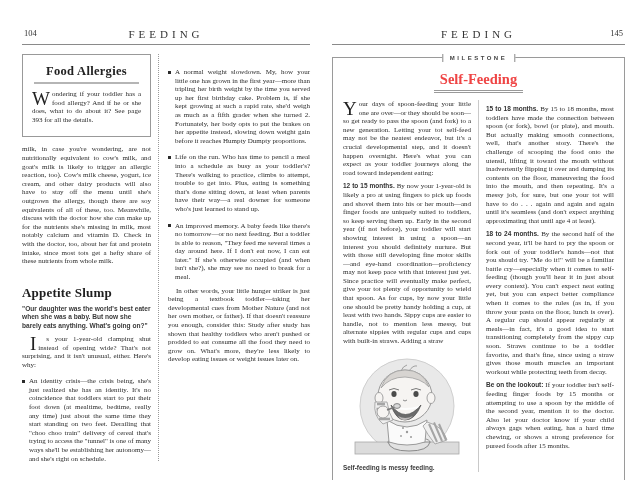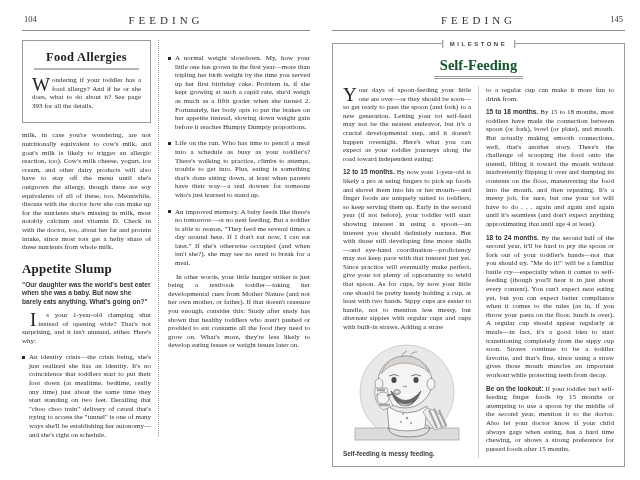--- a/index.html
+++ b/index.html
@@ -6,21 +6,21 @@
   body{
     width:640px;height:480px;position:relative;background:#ffffff;
     font-family:"Liberation Serif", serif;color:#2b2b2b;
     -webkit-font-smoothing:antialiased;
   }
   .page{position:absolute;top:14px;}
   .page-left{left:22px;width:288px;}
   .page-right{left:332px;width:293px;}
 
   
-  .runhead{position:relative;height:12px;}
+  .runhead{position:relative;height:12px;margin-top:14px;}
   .runhead .title{
     display:block;text-align:center;font-size:11px;letter-spacing:4px;
     color:#333;
   }
   .runhead .pnum{position:absolute;top:0;font-size:8.5px;color:#333;}
   .pnum-left{left:2px;}
   .pnum-right{right:2px;}
   .head-rule{border:none;border-top:1px solid #8a8a8a;margin:4px 0 0 0;}
 
   
@@ -45,21 +45,21 @@
     text-align:center;font-size:12.5px;font-weight:bold;color:#222;
     margin:2px 0 3px 0;letter-spacing:.3px;
   }
   .allergy-rule{border:none;border-top:2px solid #b5b5b5;margin:0 2px 6px 2px;}
 
   .dropcap{
     float:left;font-size:19px;line-height:15px;font-weight:normal;
     padding:1px 2px 0 0;color:#222;
   }
   .section-head{
-    font-size:13px;font-weight:bold;color:#1e1e1e;margin:9px 0 4px 0;
+    font-size:13px;font-weight:bold;color:#1e1e1e;margin:19px 0 4px 0;
     letter-spacing:.2px;
   }
   .quote{
     font-family:"Liberation Sans", sans-serif;font-weight:bold;
     font-size:6.6px;line-height:8.4px;color:#3a3a3a;text-align:left;
     margin-bottom:5px;
   }
 
   .bullet{display:flex;margin-top:8px;}
   .bullet .sq{
@@ -76,21 +76,21 @@
   .mi-label{
     position:absolute;top:-4px;left:50%;transform:translateX(-50%);
     background:#fff;padding:0 7px;
     font-family:"Liberation Sans", sans-serif;font-size:6px;
     letter-spacing:2.5px;color:#444;font-weight:bold;
     border-left:1px solid #8a8a8a;border-right:1px solid #8a8a8a;
     line-height:8px;white-space:nowrap;
   }
   .mi-title-wrap{text-align:center;margin:0 0 7px 0;}
   .mi-title{
-    display:inline-block;font-size:14.5px;font-weight:bold;color:#14532d;
+    display:inline-block;font-size:14.5px;font-weight:bold;color:#ef4444;
     border-bottom:3px double #9a9a9a;padding:0 6px 2px 6px;
   }
   .mi-cols{display:flex;}
   .mi-colA{width:128px;padding-right:7px;}
   .mi-colB{width:128px;padding-left:7px;border-left:1px solid #c9c9c9;}
   .lead{
     font-family:"Liberation Sans", sans-serif;font-weight:bold;
     font-size:6.5px;color:#333;
   }
   .caption{
@@ -213,20 +213,19 @@
 
           <circle cx="60" cy="78" r="1" fill="#9a9a9a"></circle>
           <circle cx="64" cy="82" r="1.2" fill="#9a9a9a"></circle>
           <circle cx="58" cy="86" r="0.9" fill="#9a9a9a"></circle>
           <circle cx="68" cy="87" r="1" fill="#9a9a9a"></circle>
         </svg>
         <div class="caption">Self-feeding is messy feeding.</div>
       </div>
 
       <div class="mi-colB">
-        <p>to a regular cup can make it more fun to drink from.</p>
         <p class="para-gap" style="text-indent:0"><span class="lead">15 to 18 months.</span><span> By 15 to 18 months, most toddlers have made the connection between spoon (or fork), bowl (or plate), and mouth. But actually making smooth connections, well, that's another story. There's the challenge of scooping the food onto the utensil, lifting it toward the mouth without inadvertently flipping it over and dumping its contents on the floor, maneuvering the food into the mouth, and then repeating. It's a messy job, for sure, but one your tot will have to do . . . again and again and again until it's seamless (and don't expect anything approximating that until age 4 at least).</span></p>
         <p class="para-gap" style="text-indent:0"><span class="lead">18 to 24 months.</span><span> By the second half of the second year, it'll be hard to pry the spoon or fork out of your toddler's hands—not that you should try. "Me do it!" will be a familiar battle cry—especially when it comes to self-feeding (though you'll hear it in just about every context). You can't expect neat eating yet, but you can expect better compliance when it comes to the rules (as in, if you throw your pasta on the floor, lunch is over). A regular cup should appear regularly at meals—in fact, it's a good idea to start transitioning completely from the sippy cup soon. Straws continue to be a toddler favorite, and that's fine, since using a straw gives those mouth muscles an important workout while protecting teeth from decay.</span></p>
         <p class="para-gap" style="text-indent:0"><span class="lead">Be on the lookout:</span><span> If your toddler isn't self-feeding finger foods by 15 months or attempting to use a spoon by the middle of the second year, mention it to the doctor. Also let your doctor know if your child always gags when eating, has a hard time chewing, or shows a strong preference for pureed foods after 15 months.</span></p>
       </div>
     </div>
   </div>
 </div>
 
 </body></html>

